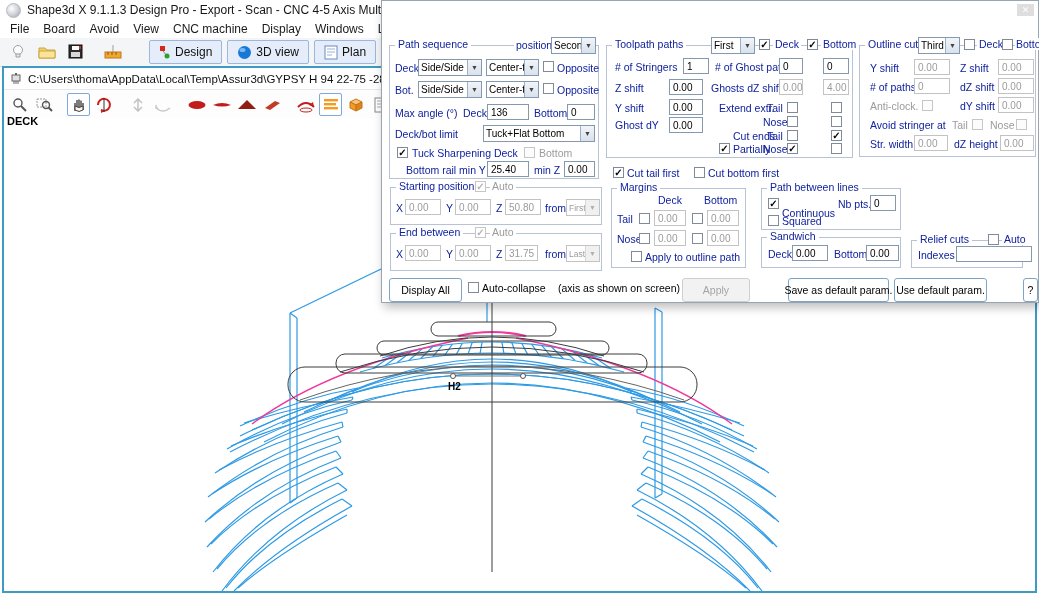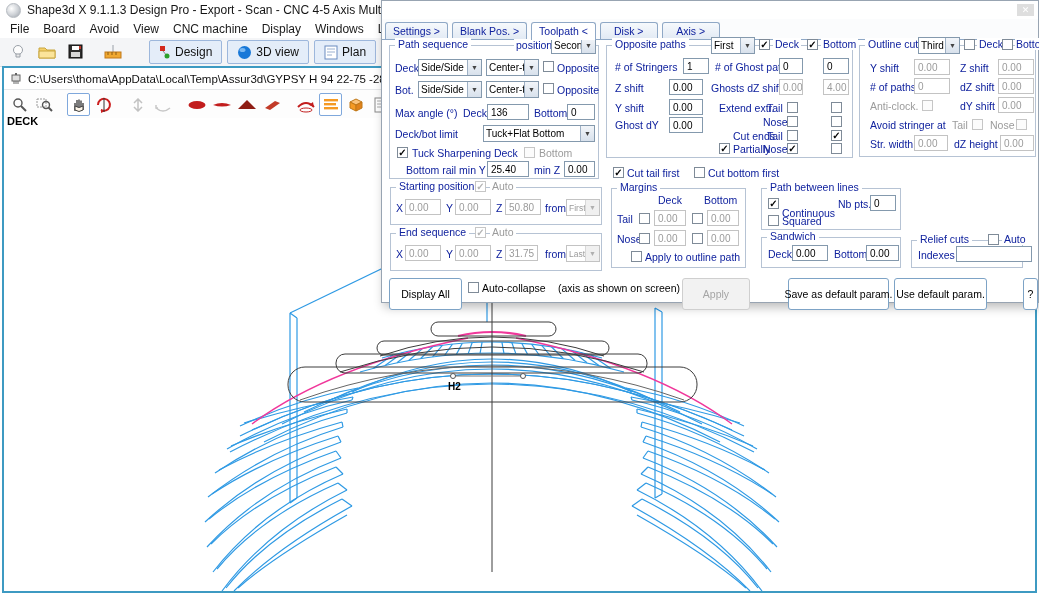--- a/index.html
+++ b/index.html
@@ -46,21 +46,21 @@
   .fld{position:absolute;height:16px;border:1px solid #8499ad;background:#fff;color:#000;padding:2px 3px 0;box-sizing:border-box;font-size:10px;white-space:nowrap;overflow:hidden;}
   .fld.d{border-color:#c3c3c3;color:#9b9b9b;}
   .cmb{position:absolute;height:17px;border:1px solid #8499ad;background:#fff;display:flex;box-sizing:border-box;color:#000;}
   .cmb .tx{flex:1;padding:2px 2px 0;font-size:10px;white-space:nowrap;overflow:hidden;}
   .cmb .tx.sm{font-size:8.5px;padding-top:3px;}
   .cmb .ar{width:13px;flex:none;background:linear-gradient(#f2f5f9,#d8e1ec);border-left:1px solid #9eb0c4;font-size:7px;color:#444;display:flex;align-items:center;justify-content:center;}
   .cmb.d{border-color:#c3c3c3;color:#9b9b9b;}
   .cmb.d .ar{background:#f0f0f0;color:#b0b0b0;border-left-color:#d8d8d8;}
   .cb{position:absolute;width:11px;height:11px;border:1px solid #7f8b98;background:#fff;font-size:10px;line-height:9px;text-align:center;color:#000;box-sizing:border-box;font-weight:bold;overflow:hidden;}
   .cb.d{border-color:#c6c6c6;color:#b4b4b4;background:#fcfcfc;}
-  .btn{position:absolute;height:32px;border:1px solid #7da3c6;border-radius:3px;background:#fff;font-size:10.5px;color:#000;display:flex;align-items:center;justify-content:center;box-sizing:border-box;padding:0 5px;white-space:nowrap;}
+  .btn{position:absolute;height:24px;border:1px solid #7da3c6;border-radius:3px;background:#fff;font-size:10.5px;color:#000;display:flex;align-items:center;justify-content:center;box-sizing:border-box;padding:0 5px;white-space:nowrap;}
   .btn.dis{border-color:#cfcfcf;background:#f2f2f2;color:#a5a5a5;}
 </style>
 </head>
 <body>
 
 <div class="screen">
 
   <div class="titlebar">
     <span class="appicon"></span>
     <span>Shape3d X 9.1.1.3 Design Pro - Export - Scan - CNC 4-5 Axis Multi-tools  Standard Bull Nos</span>
@@ -375,27 +375,20 @@
           <circle cx="453" cy="376" r="2.5" fill="#fff" stroke="#555"></circle>
           <circle cx="523" cy="376" r="2.5" fill="#fff" stroke="#555"></circle>
         </g>
         <text x="448" y="390" font-size="10" font-weight="bold" fill="#000" font-family="Liberation Sans, sans-serif">H2</text>
       </svg>
     </div>
   </div>
 
   <div class="dlg">
     <div class="dlg-close">✕</div>
-    <div class="tabs">
-      <span class="tab">Settings &gt;</span>
-      <span class="tab">Blank Pos. &gt;</span>
-      <span class="tab active">Toolpath &lt;</span>
-      <span class="tab">Disk &gt;</span>
-      <span class="tab">Axis &gt;</span>
-    </div>
 
     <div class="g" style="left:7px;top:44px;width:210px;height:134px">
       <span class="leg">Path sequence</span>
       <span class="lbl" style="left:124px;top:-7px;background:#fff;padding:0 2px">position</span>
       <div class="cmb" style="left:161px;top:-9px;width:45px">
           <span class="tx">Second</span>
           <span class="ar">▼</span>
         </div>
       <span class="lbl" style="left:5px;top:16px">Deck</span>
       <div class="cmb" style="left:28px;top:13px;width:64px">
@@ -450,38 +443,38 @@
       <span class="lbl" style="left:105px;top:14px">Z</span>
       <div class="fld d" style="left:114px;top:11px;width:36px">50.80</div>
       <span class="lbl" style="left:154px;top:14px">from</span>
       <div class="cmb d" style="left:175px;top:11px;width:34px">
           <span class="tx sm">First point</span>
           <span class="ar">▼</span>
         </div>
     </div>
 
     <div class="g" style="left:8px;top:232px;width:212px;height:38px">
-      <span class="leg">End sequence</span>
+      <span class="leg">End between</span>
       <span class="cb d" style="left:84px;top:-7px;background:#fff">✓</span>
       <span class="lbl gry" style="left:99px;top:-8px;background:#fff;padding:0 2px">Auto</span>
       <span class="lbl" style="left:5px;top:14px">X</span>
       <div class="fld d" style="left:14px;top:11px;width:36px">0.00</div>
       <span class="lbl" style="left:55px;top:14px">Y</span>
       <div class="fld d" style="left:64px;top:11px;width:36px">0.00</div>
       <span class="lbl" style="left:105px;top:14px">Z</span>
       <div class="fld d" style="left:114px;top:11px;width:33px">31.75</div>
       <span class="lbl" style="left:154px;top:14px">from</span>
       <div class="cmb d" style="left:175px;top:11px;width:34px">
           <span class="tx sm">Last point</span>
           <span class="ar">▼</span>
         </div>
     </div>
 
     <div class="g" style="left:224px;top:44px;width:247px;height:113px">
-      <span class="leg">Opposite paths</span>
+      <span class="leg">Toolpath paths</span>
       <div class="cmb" style="left:104px;top:-9px;width:44px">
           <span class="tx">First</span>
           <span class="ar">▼</span>
         </div>
       <span class="cb" style="left:152px;top:-7px;background:#fff">✓</span>
       <span class="lbl" style="left:166px;top:-8px;background:#fff;padding:0 2px">Deck</span>
       <span class="cb" style="left:200px;top:-7px;background:#fff">✓</span>
       <span class="lbl" style="left:214px;top:-8px;background:#fff;padding:0 2px">Bottom</span>
       <span class="lbl" style="left:8px;top:15px"># of Stringers</span>
       <div class="fld" style="left:76px;top:12px;width:26px">1</div>

